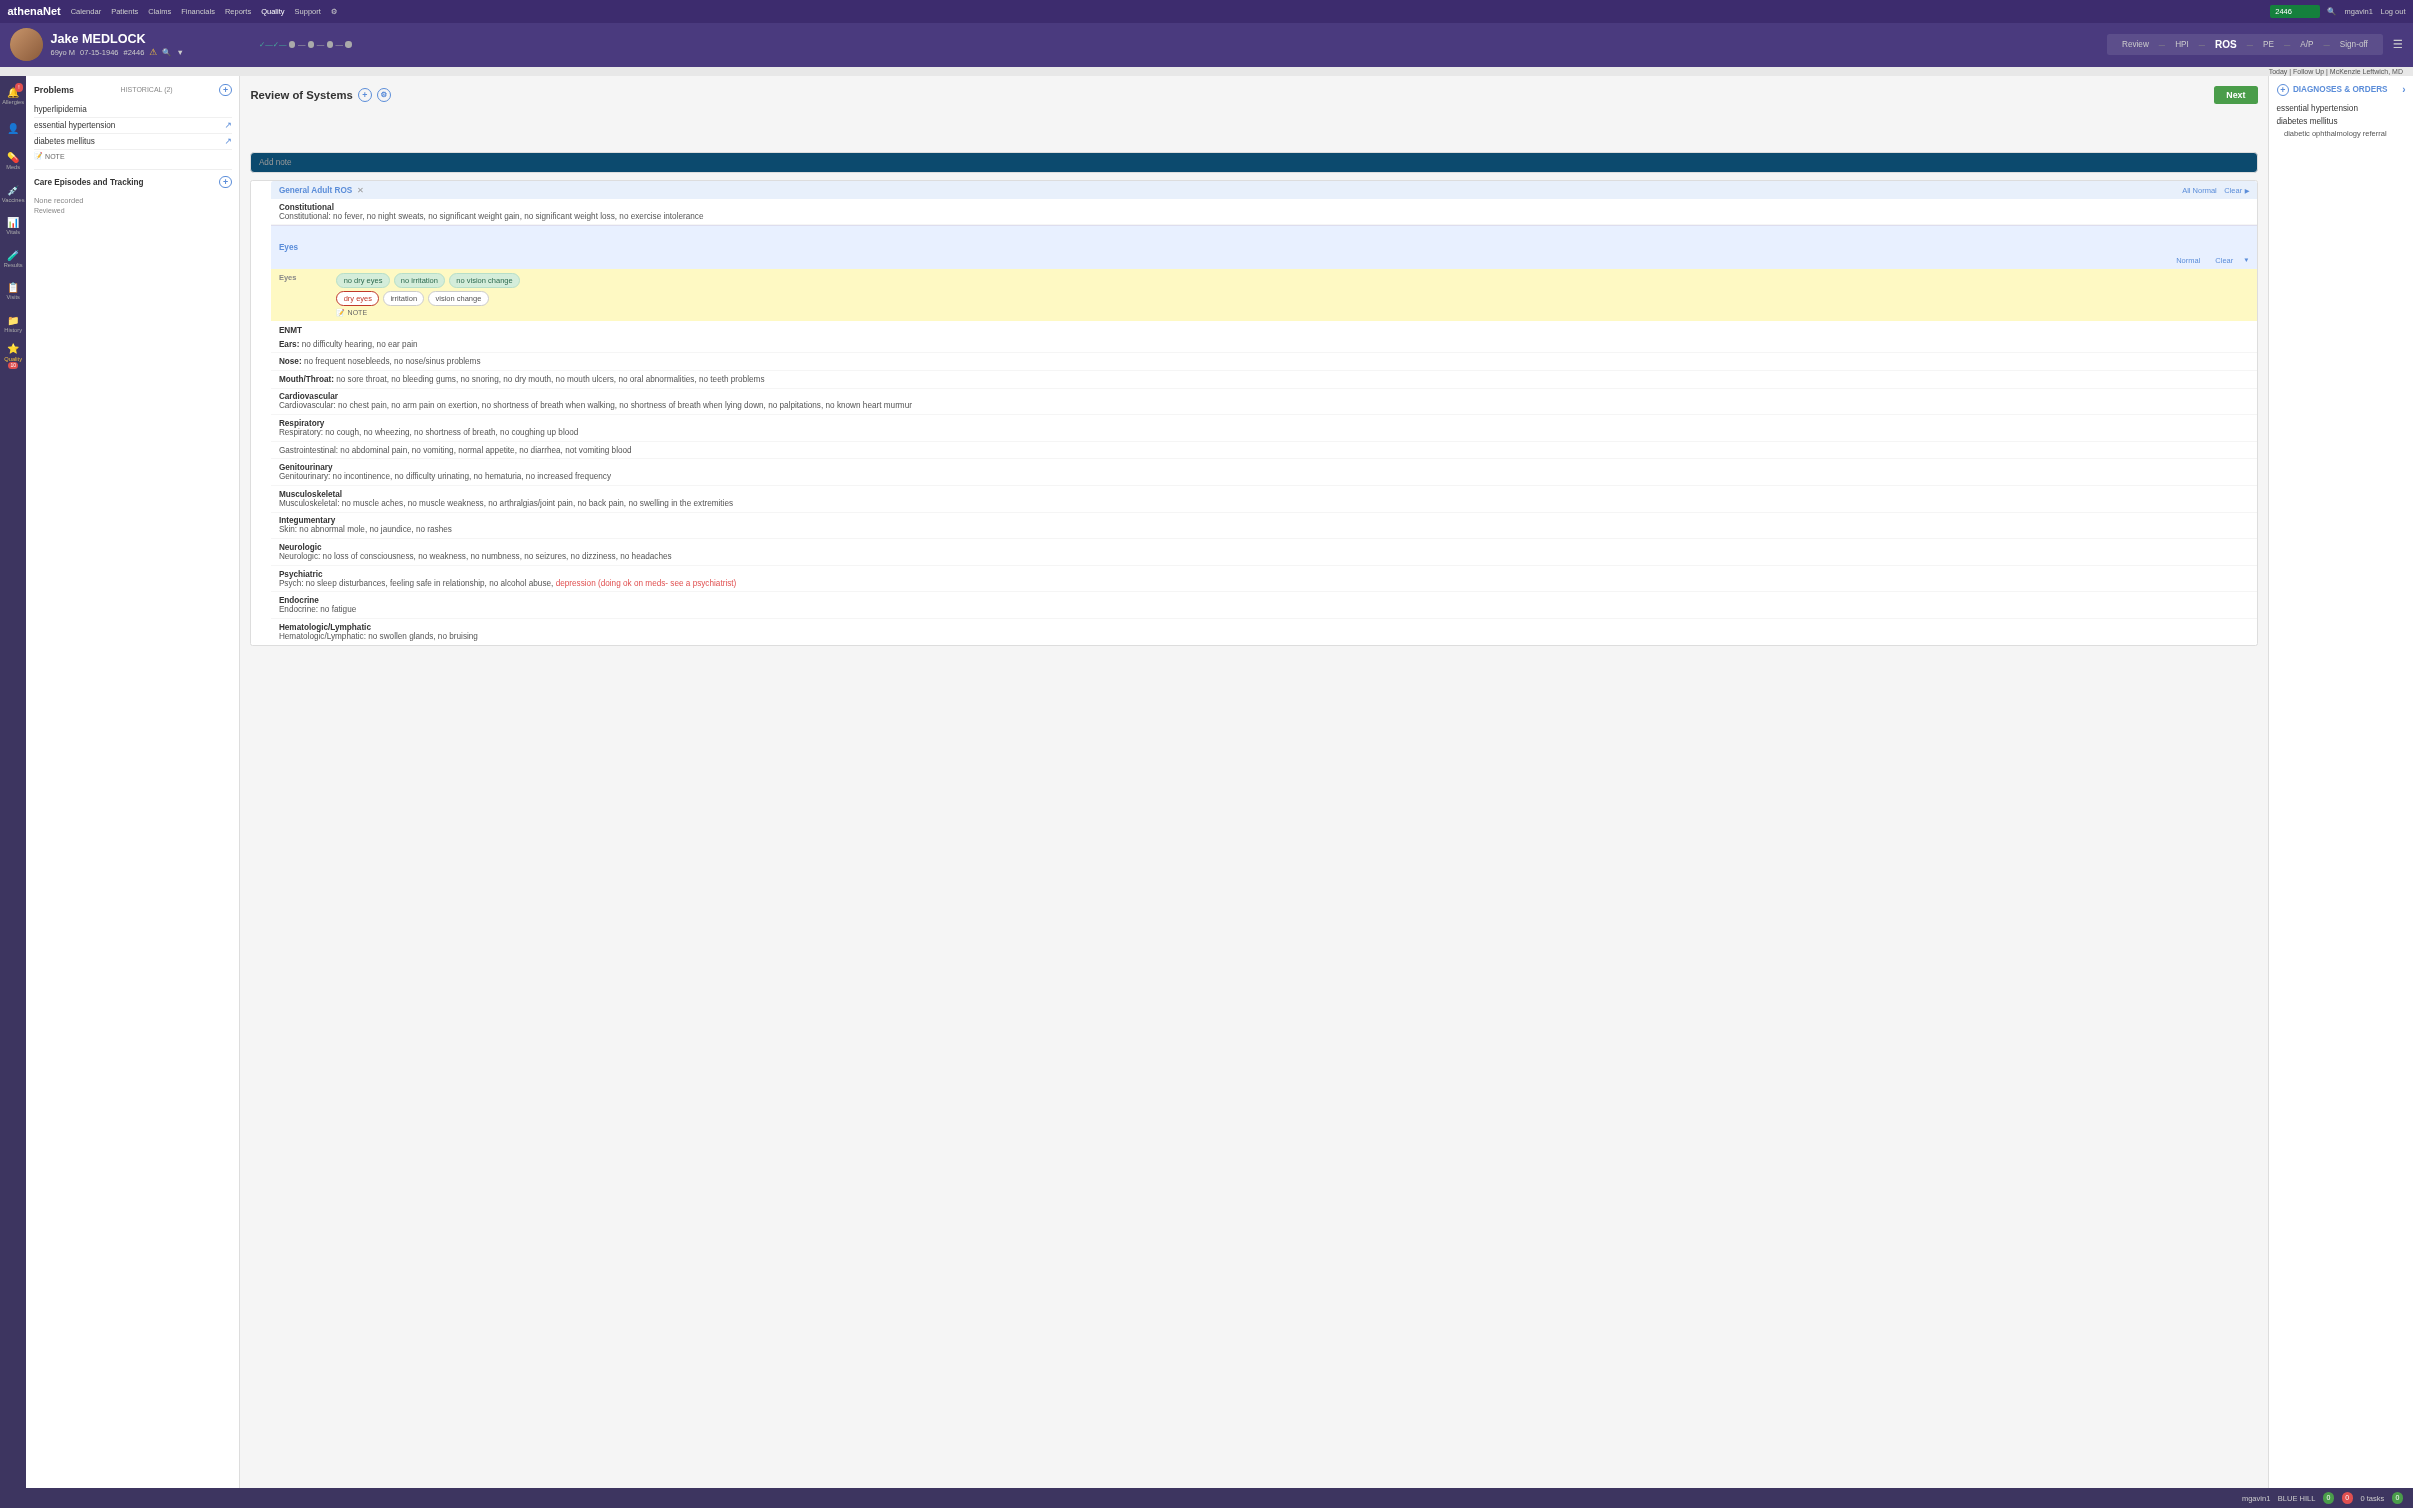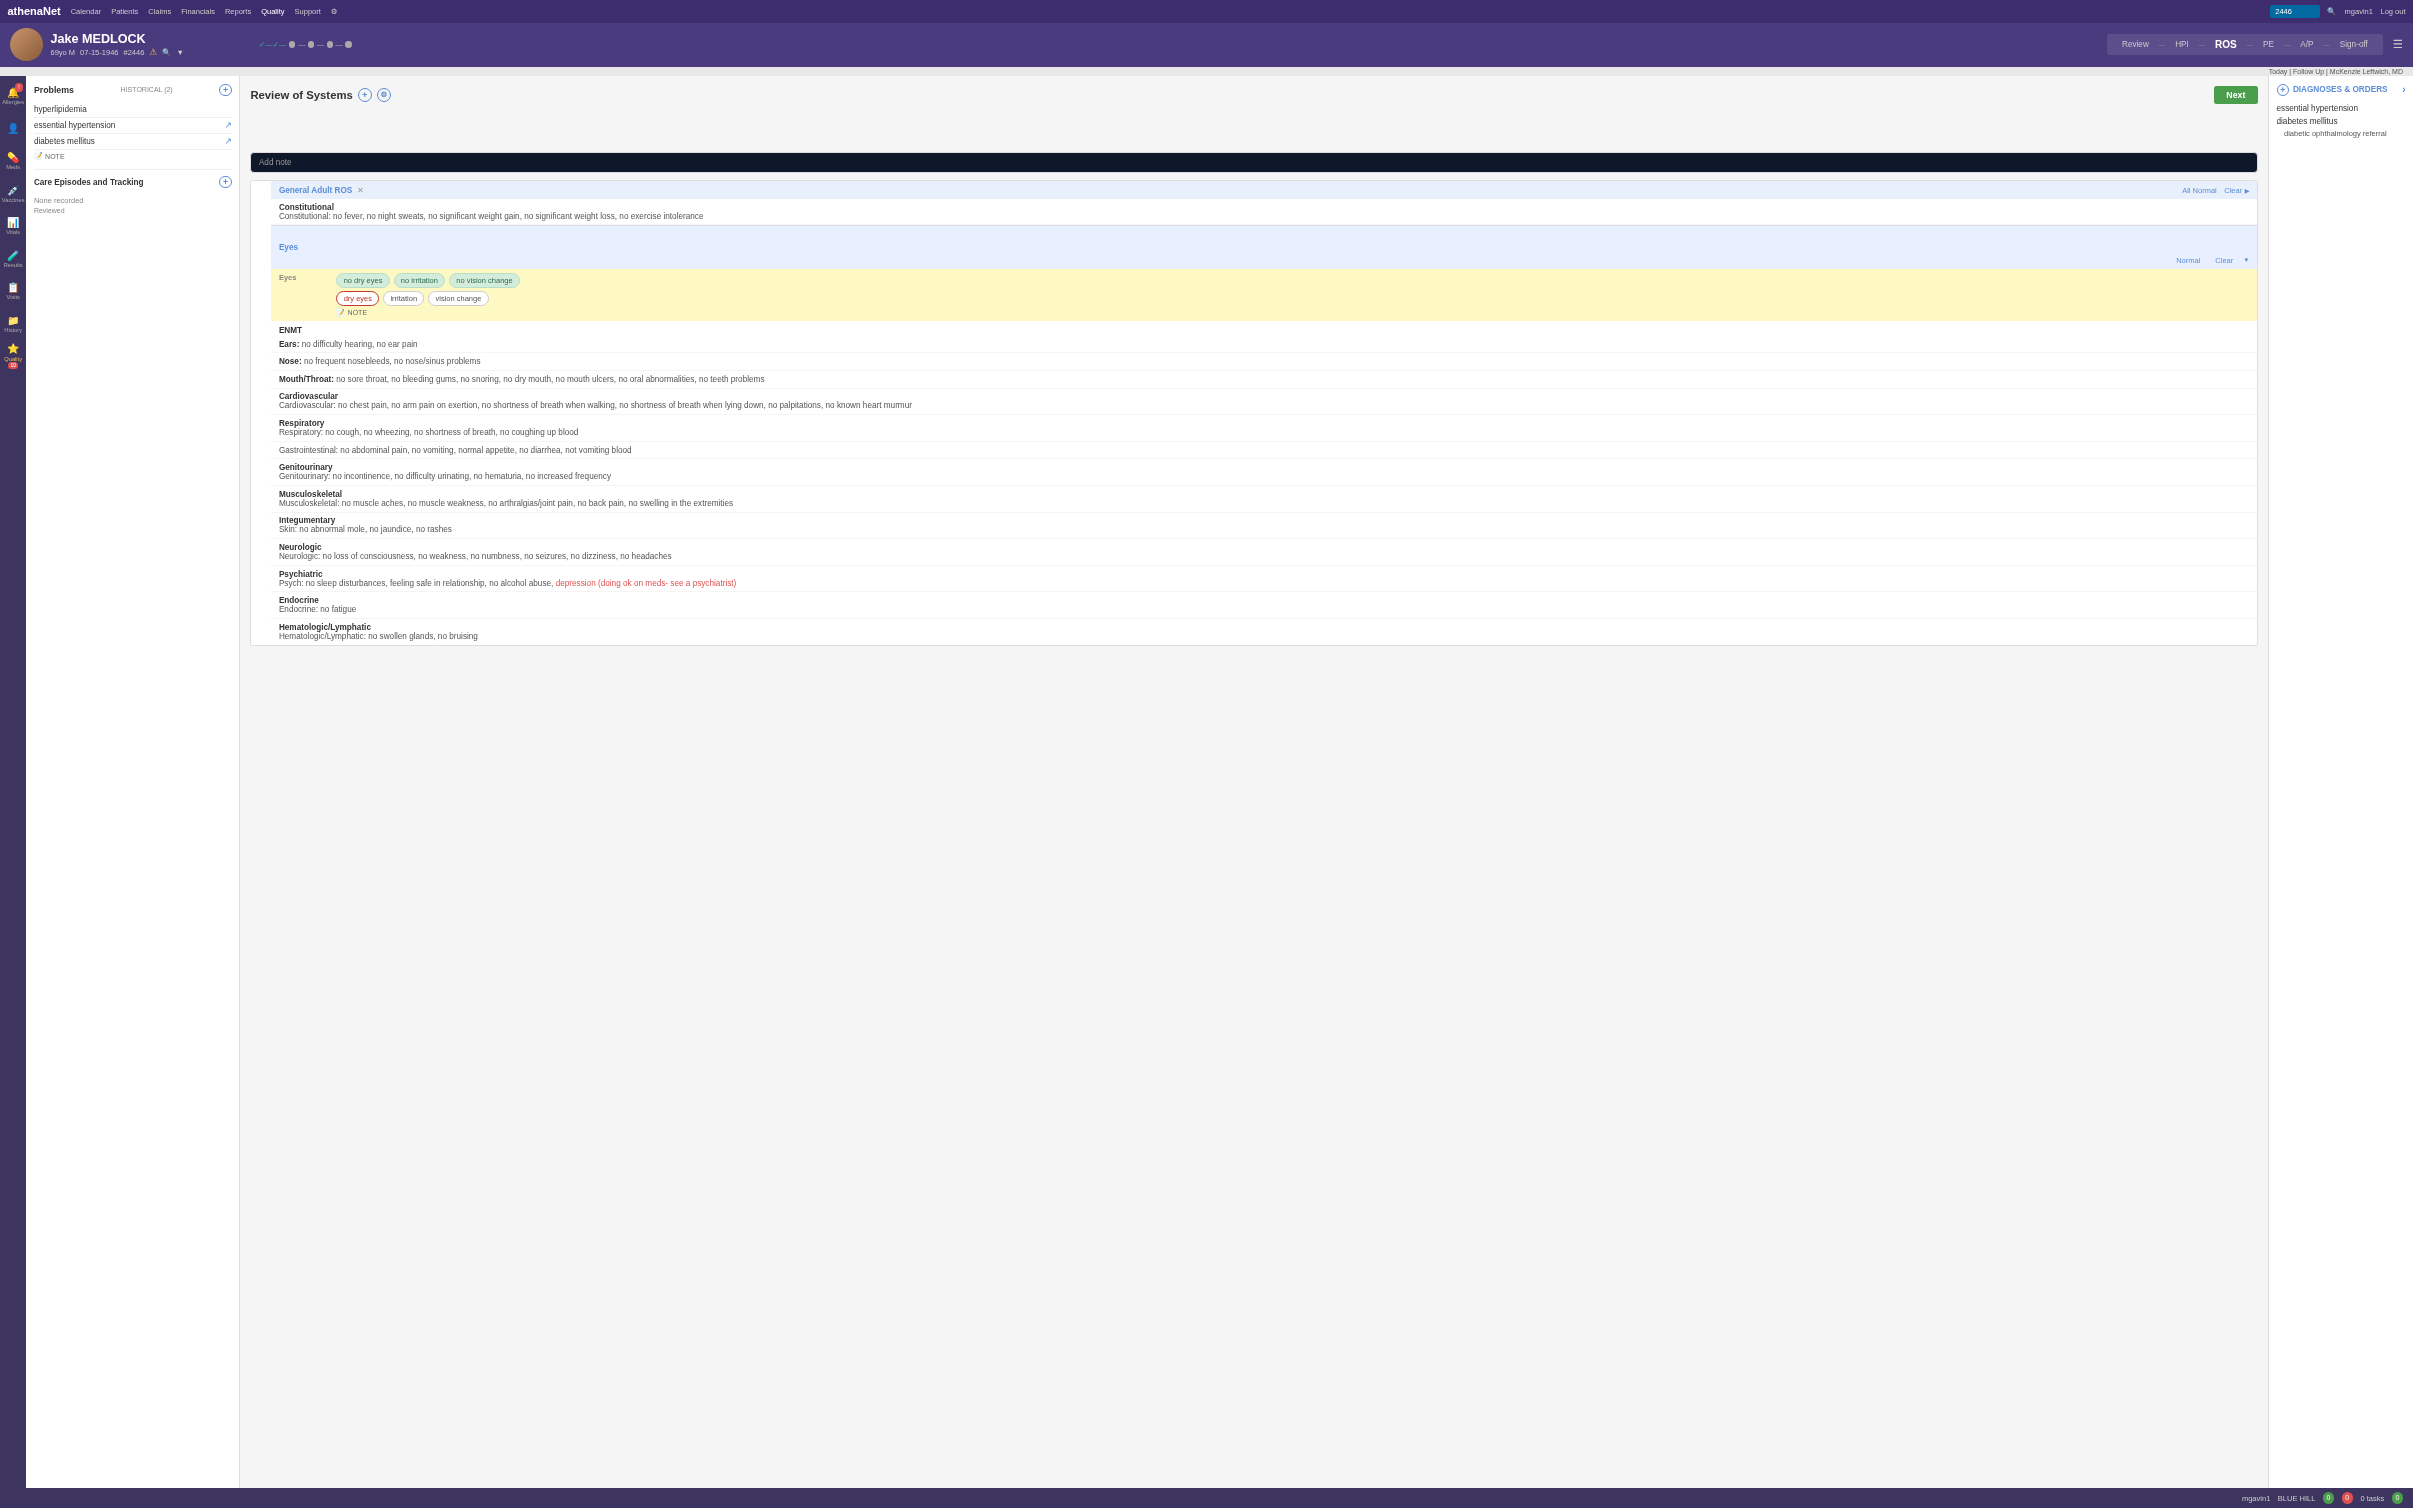--- a/index.html
+++ b/index.html
@@ -12,21 +12,21 @@
       align-items: center;
       padding: 0 7.5px;
       height: 22.6px;
       justify-content: space-between;
     }
     .top-nav-left { display: flex; align-items: center; gap: 10px; }
     .top-nav-logo { color: white; font-weight: bold; font-size: 11px; }
     .top-nav-item { color: #ccc; font-size: 7.5px; cursor: pointer; }
     .top-nav-quality { color: #ccc; font-size: 7.5px; cursor: pointer; }
     .top-nav-right { display: flex; align-items: center; gap: 7.5px; color: #ccc; font-size: 7.5px; }
-    .search-box { background: #0369a1; border: none; color: white; padding: 1.9px 5px; border-radius: 1.9px; font-size: 7.5px; }
+    .search-box { background: #15803d; border: none; color: white; padding: 1.9px 5px; border-radius: 1.9px; font-size: 7.5px; }
 
     
     .patient-header {
       background: #4a3a7e;
       display: flex;
       align-items: center;
       padding: 5px 10px;
       height: 44px;
     }
     .patient-avatar {
@@ -177,21 +177,21 @@
       cursor: pointer; font-size: 7.5px;
     }
     .next-btn {
       background: #4a9d4a; color: white; border: none;
       padding: 3.8px 12.6px; border-radius: 2.5px;
       font-size: 8.8px; font-weight: bold; cursor: pointer;
     }
 
     
     .note-input-box {
-      background: #0f172a; border: 0.6px solid #ddd; border-radius: 4px;
+      background: #0c4a6e; border: 0.6px solid #ddd; border-radius: 4px;
       padding: 5px 7.5px; color: #999; font-size: 8.2px;
       cursor: text; margin-bottom: 7.5px; margin-top: 48px;
     }
 
     
     .ros-section {
       background: white;
       border: 0.6px solid #ddd;
       border-radius: 2.5px;
       margin-bottom: 0.6px;

